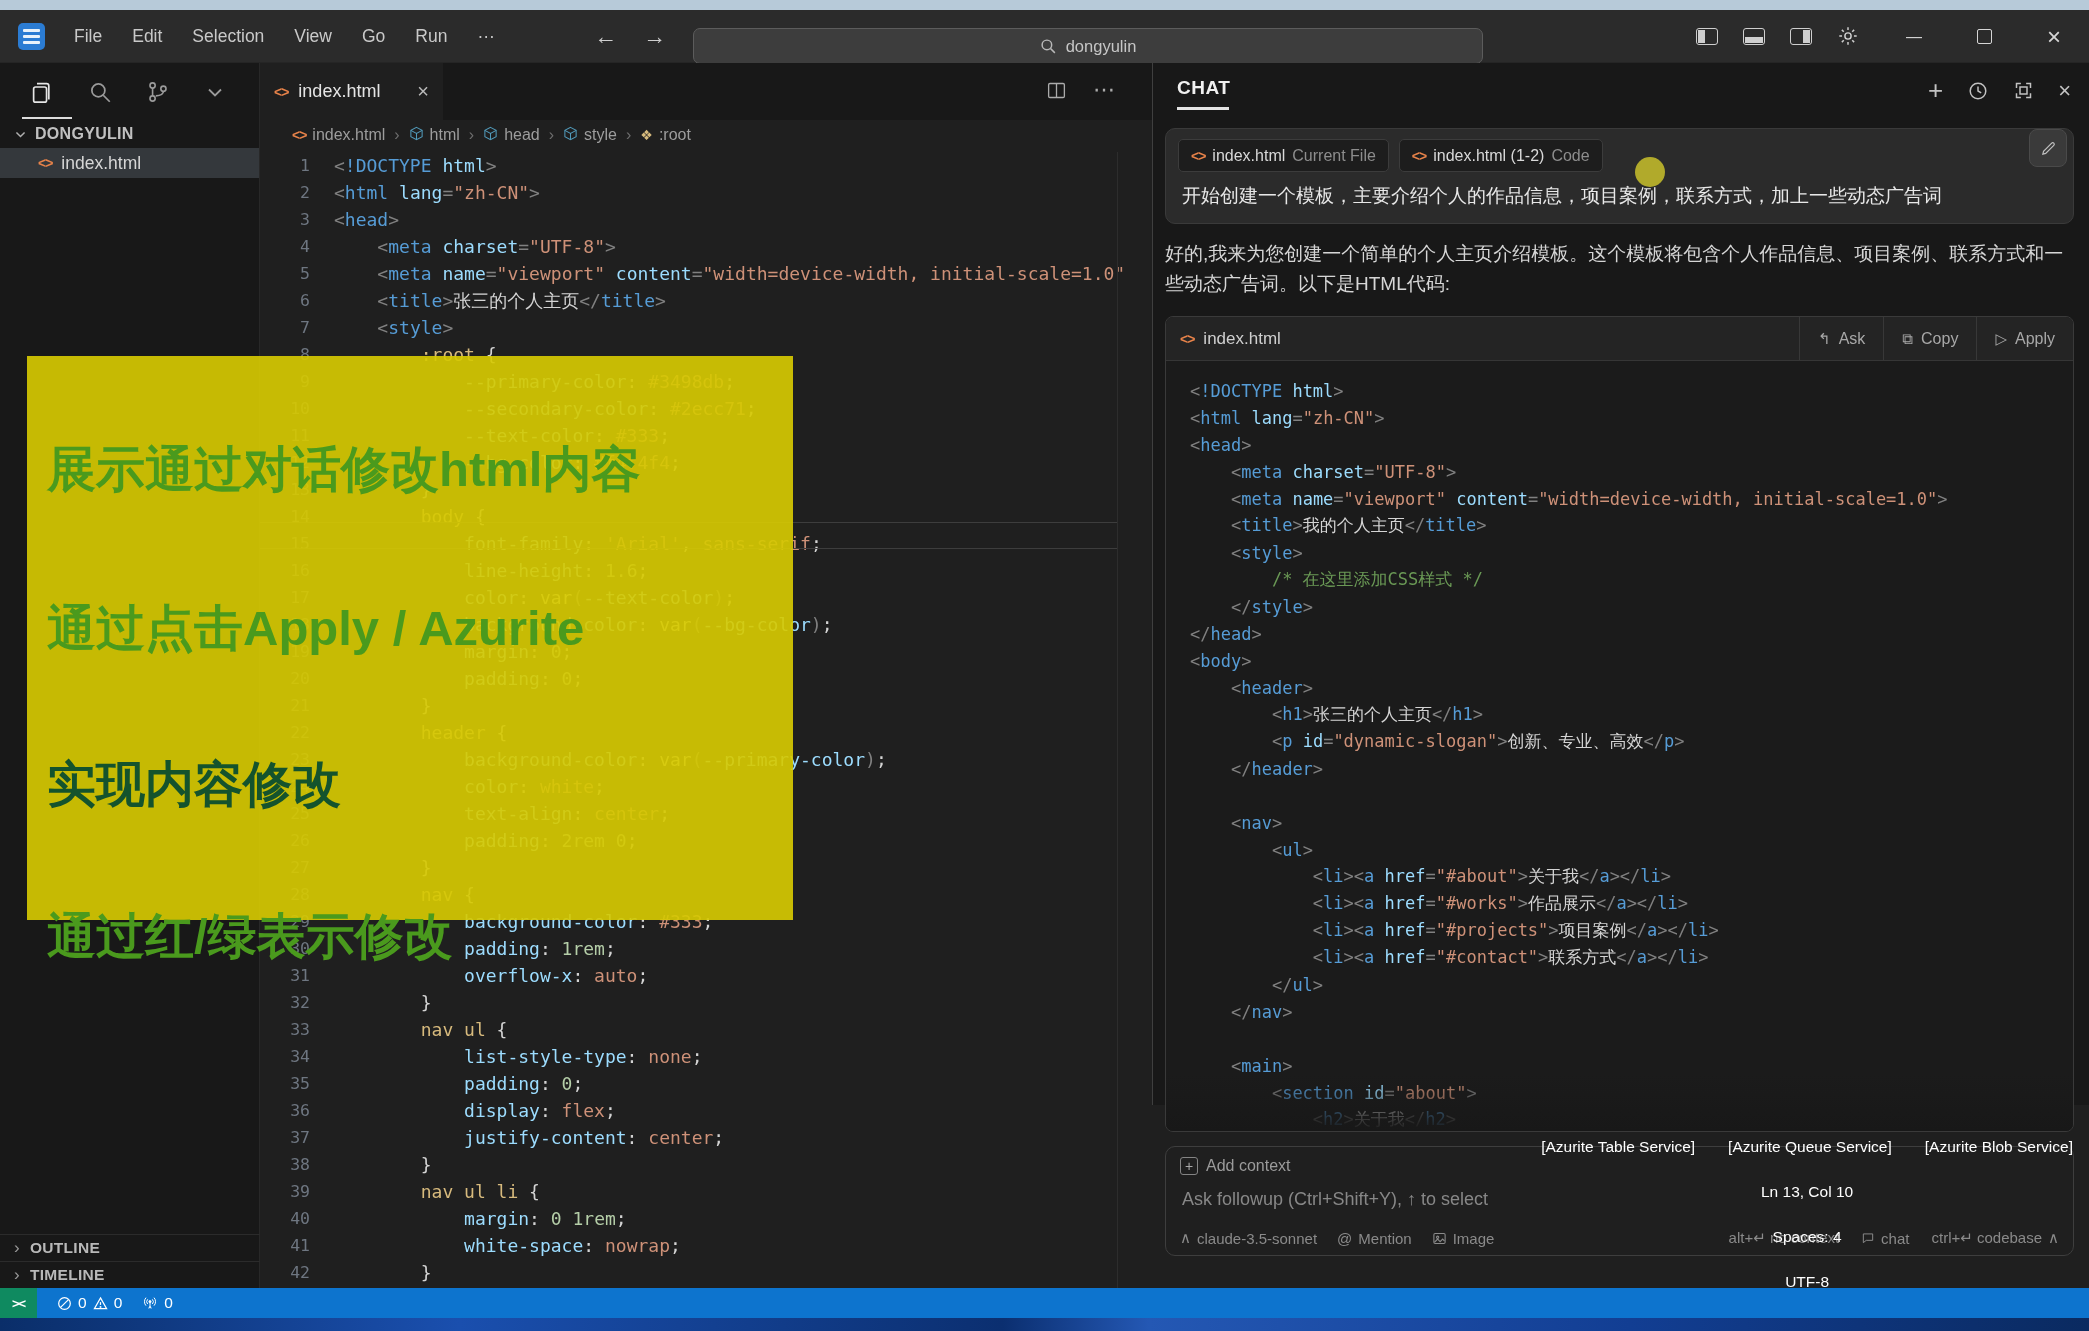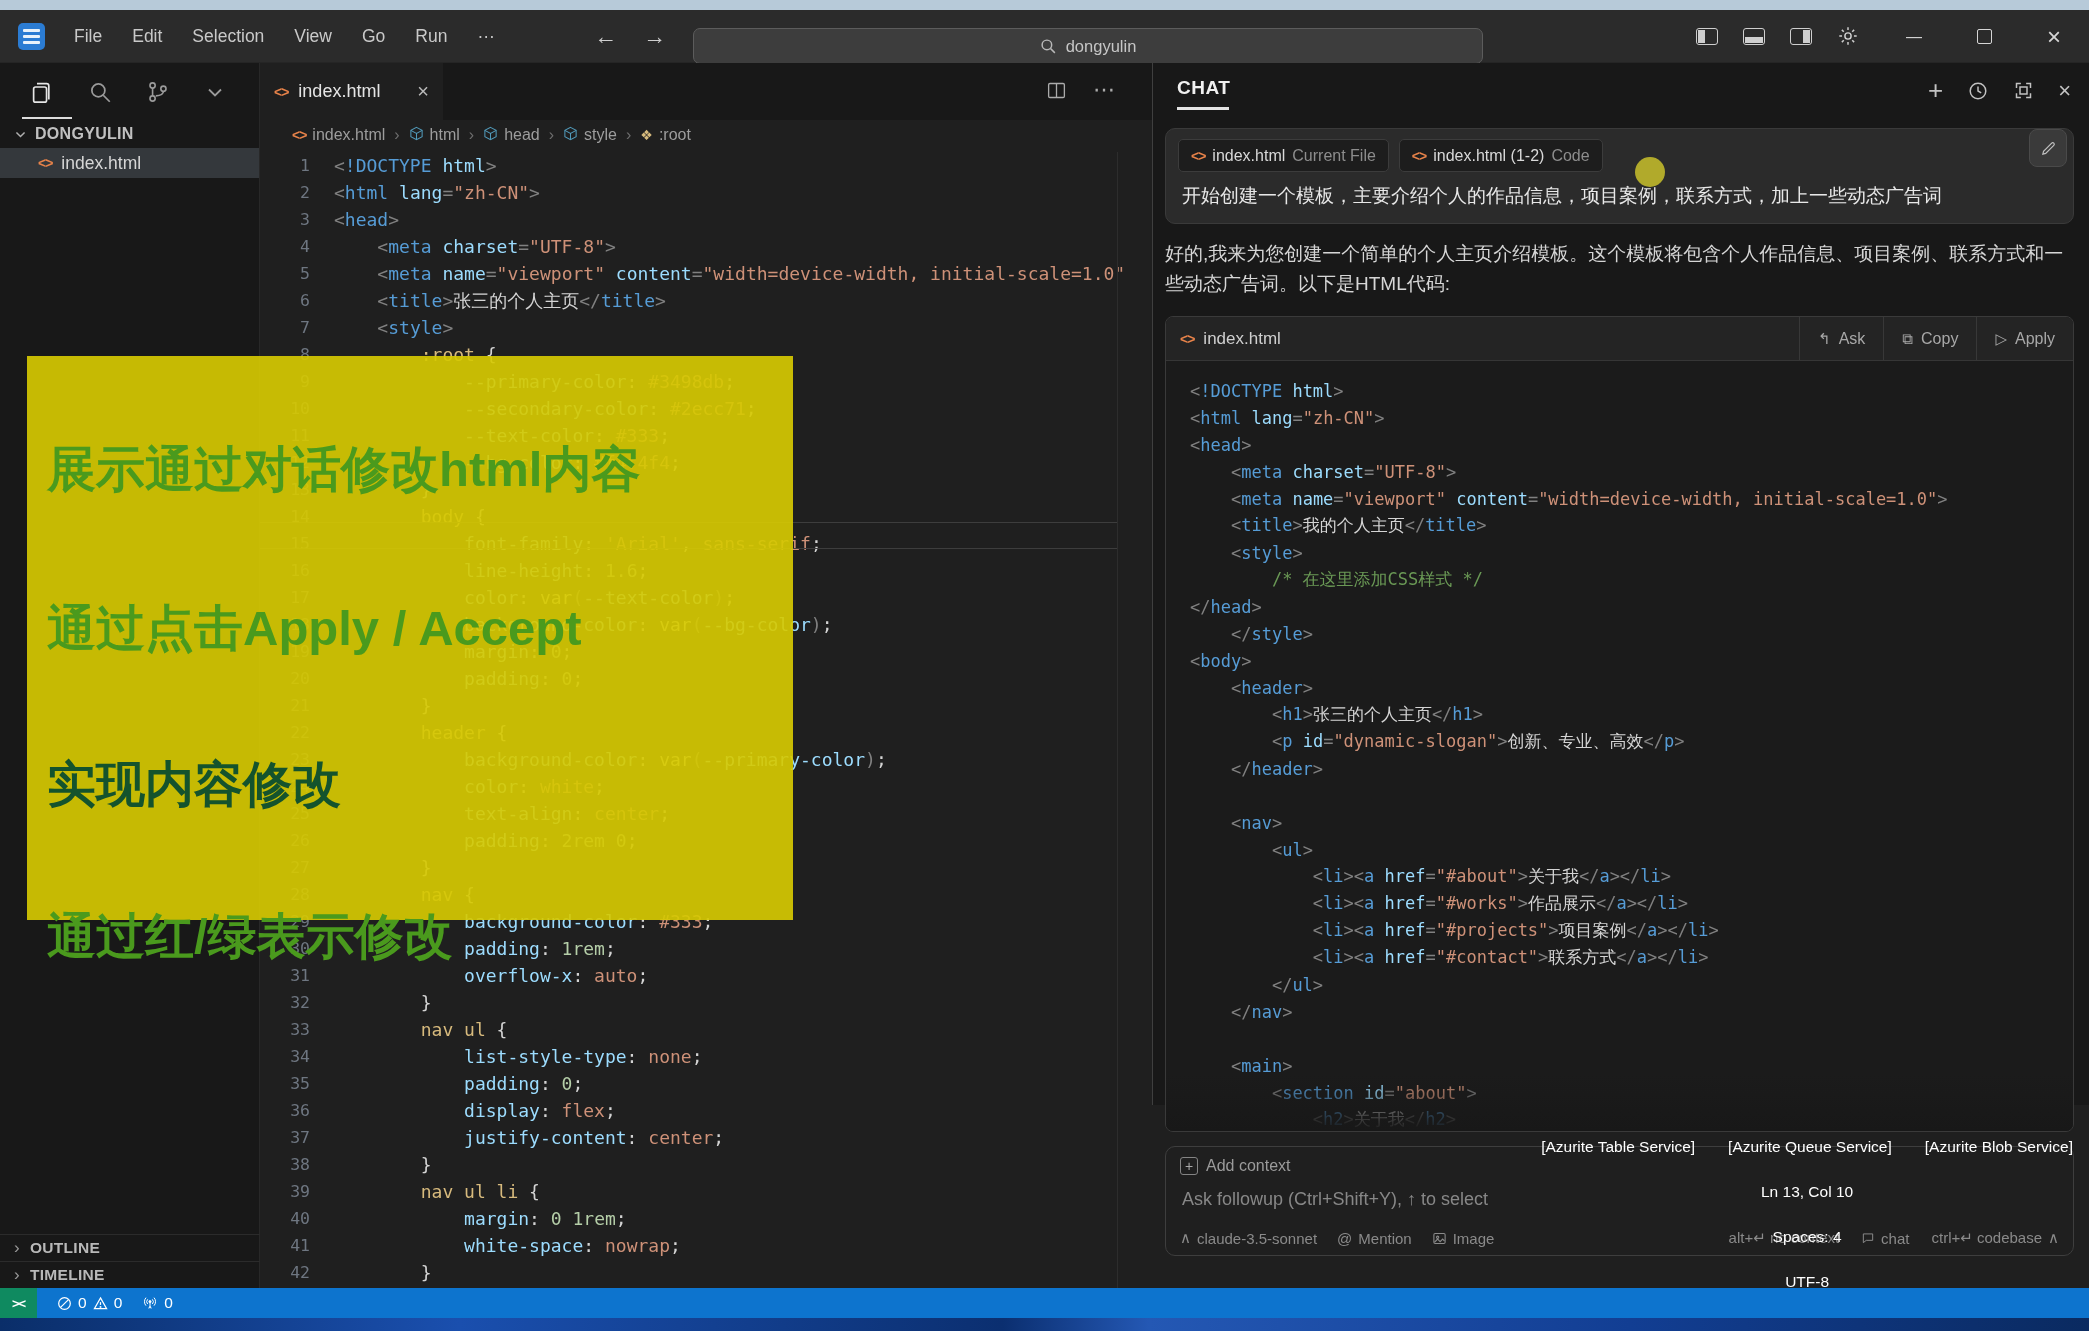--- a/index.html
+++ b/index.html
@@ -539,24 +539,24 @@
         <div class="cl">
           <span class="ct"><span class="tx">    </span><span class="tp">&lt;</span><span class="tt">title</span><span class="tp">&gt;</span><span class="tx">我的个人主页</span><span class="tp">&lt;/</span><span class="tt">title</span><span class="tp">&gt;</span></span>
         </div>
         <div class="cl">
           <span class="ct"><span class="tx">    </span><span class="tp">&lt;</span><span class="tt">style</span><span class="tp">&gt;</span></span>
         </div>
         <div class="cl">
           <span class="ct"><span class="tx">        </span><span class="tc">/* 在这里添加CSS样式 */</span></span>
         </div>
         <div class="cl">
+          <span class="ct"><span class="tx">    </span><span class="tp">&lt;/</span><span class="tt">style</span><span class="tp">&gt;</span></span>
+        </div>
+        <div class="cl">
           <span class="ct"><span class="tp">&lt;/</span><span class="tt">head</span><span class="tp">&gt;</span></span>
-        </div>
-        <div class="cl">
-          <span class="ct"><span class="tx">    </span><span class="tp">&lt;/</span><span class="tt">style</span><span class="tp">&gt;</span></span>
         </div>
         <div class="cl">
           <span class="ct"><span class="tp">&lt;</span><span class="tt">body</span><span class="tp">&gt;</span></span>
         </div>
         <div class="cl">
           <span class="ct"><span class="tx">    </span><span class="tp">&lt;</span><span class="tt">header</span><span class="tp">&gt;</span></span>
         </div>
         <div class="cl">
           <span class="ct"><span class="tx">        </span><span class="tp">&lt;</span><span class="tt">h1</span><span class="tp">&gt;</span><span class="tx">张三的个人主页</span><span class="tp">&lt;/</span><span class="tt">h1</span><span class="tp">&gt;</span></span>
         </div>
@@ -646,21 +646,21 @@
           <span>ctrl+↵ codebase</span>
           <span>∧</span>
         </span>
       </div>
     </div>
   </div>
 </div>
 
 <div id="overlay" style="background: rgba(214, 201, 2, 0.92);">
     <div class="ov-line" style="color: rgb(74, 154, 29);">展示通过对话修改html内容</div>
-    <div class="ov-line" style="color: rgb(74, 154, 29);">通过点击Apply / Accept</div>
+    <div class="ov-line" style="color: rgb(74, 154, 29);">通过点击Apply / Azurite</div>
     <div class="ov-line" style="color: #14532d;">实现内容修改</div>
     <div class="ov-line" style="color: rgb(74, 154, 29);">通过红/绿表示修改</div>
   </div>
 
 <div id="statusbar">
   <div id="remote">&gt;&lt;</div>
   <div class="sb-item">
     <svg width="15" height="15" viewBox="0 0 16 16" fill="none" stroke="#ffffff" stroke-width="1.3">
         <circle cx="8" cy="8" r="6.2"></circle>
         <line x1="3.8" y1="12.2" x2="12.2" y2="3.8"></line>

